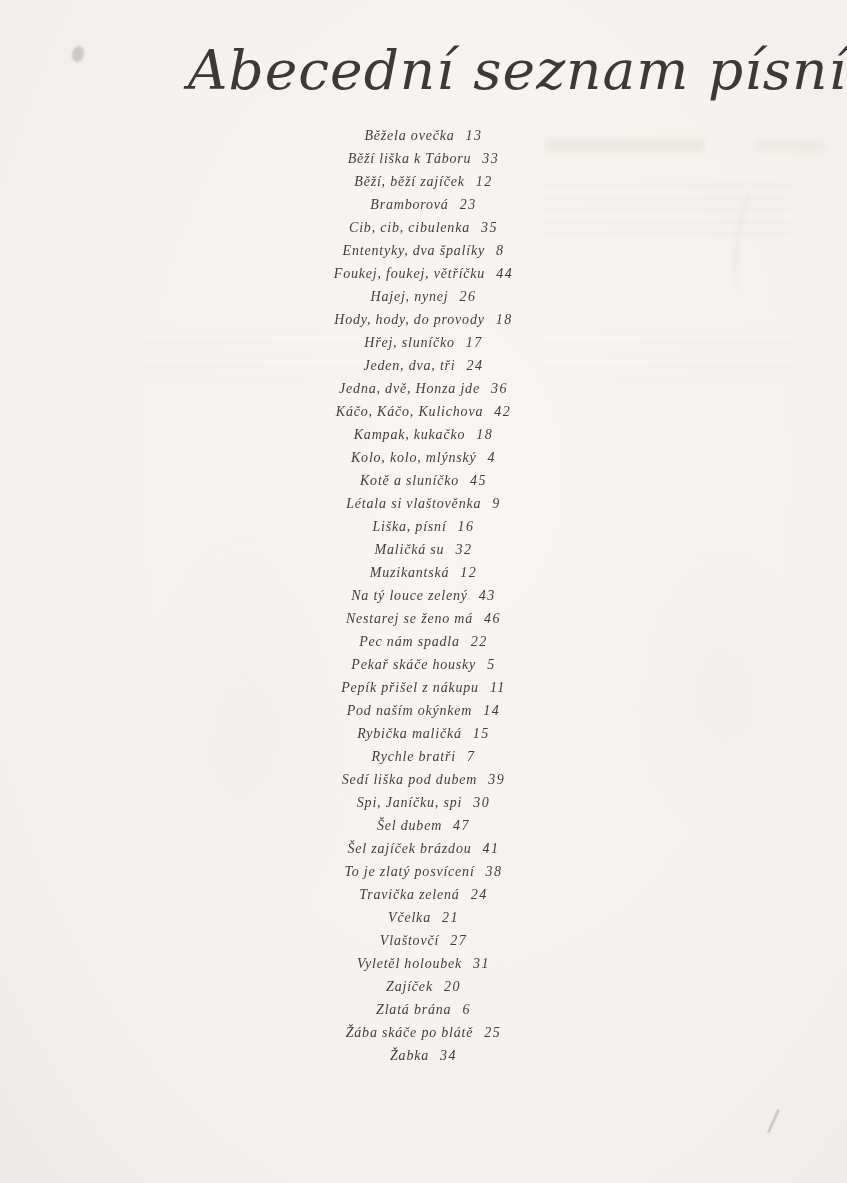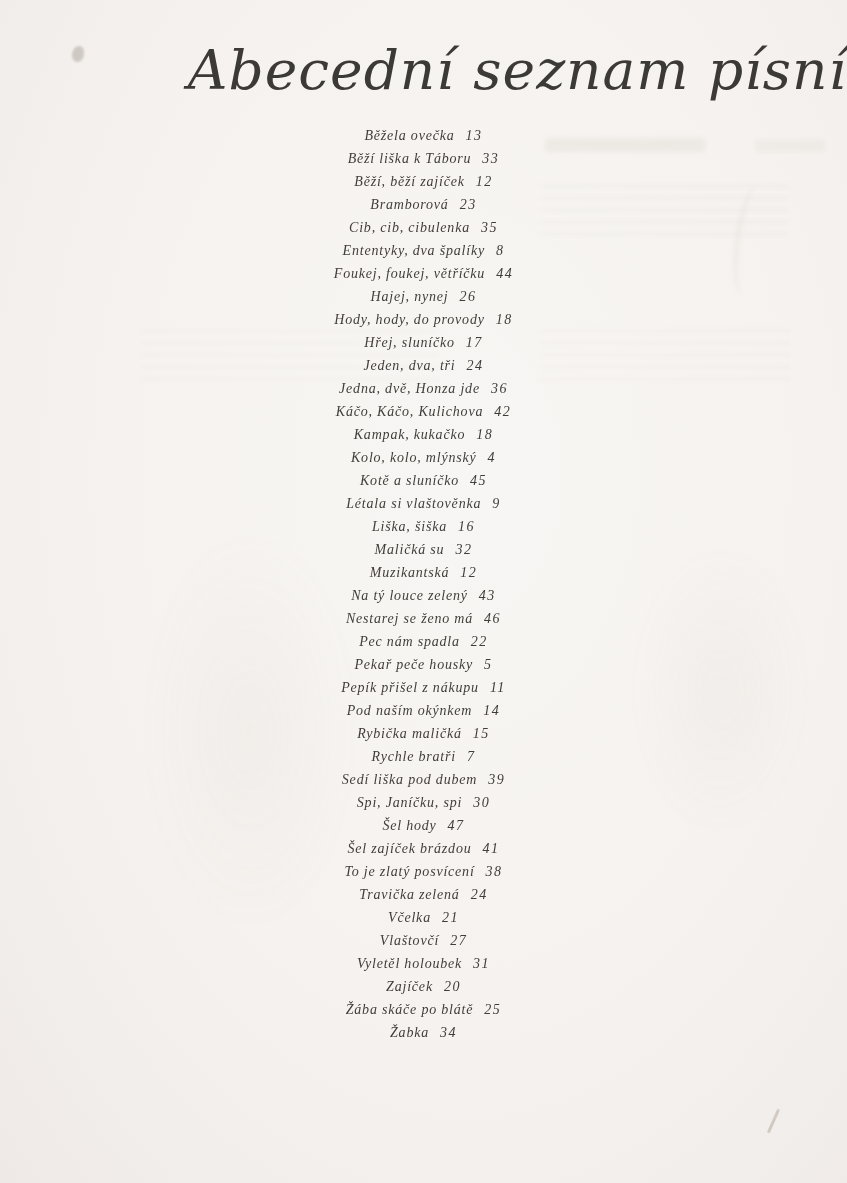--- a/index.html
+++ b/index.html
@@ -144,38 +144,39 @@
       <div class="entry"><span>Hajej, nynej</span><span class="page-num">26</span></div>
       <div class="entry"><span>Hody, hody, do provody</span><span class="page-num">18</span></div>
       <div class="entry"><span>Hřej, sluníčko</span><span class="page-num">17</span></div>
       <div class="entry"><span>Jeden, dva, tři</span><span class="page-num">24</span></div>
       <div class="entry"><span>Jedna, dvě, Honza jde</span><span class="page-num">36</span></div>
       <div class="entry"><span>Káčo, Káčo, Kulichova</span><span class="page-num">42</span></div>
       <div class="entry"><span>Kampak, kukačko</span><span class="page-num">18</span></div>
       <div class="entry"><span>Kolo, kolo, mlýnský</span><span class="page-num">4</span></div>
       <div class="entry"><span>Kotě a sluníčko</span><span class="page-num">45</span></div>
       <div class="entry"><span>Létala si vlaštověnka</span><span class="page-num">9</span></div>
-      <div class="entry"><span>Liška, šiška</span><span class="page-num">16</span></div>
+      <div class="entry"><span>Liška, písní</span><span class="page-num">16</span></div>
       <div class="entry"><span>Maličká su</span><span class="page-num">32</span></div>
       <div class="entry"><span>Muzikantská</span><span class="page-num">12</span></div>
       <div class="entry"><span>Na tý louce zelený</span><span class="page-num">43</span></div>
       <div class="entry"><span>Nestarej se ženo má</span><span class="page-num">46</span></div>
       <div class="entry"><span>Pec nám spadla</span><span class="page-num">22</span></div>
-      <div class="entry"><span>Pekař peče housky</span><span class="page-num">5</span></div>
+      <div class="entry"><span>Pekař skáče housky</span><span class="page-num">5</span></div>
       <div class="entry"><span>Pepík přišel z nákupu</span><span class="page-num">11</span></div>
       <div class="entry"><span>Pod naším okýnkem</span><span class="page-num">14</span></div>
       <div class="entry"><span>Rybička maličká</span><span class="page-num">15</span></div>
       <div class="entry"><span>Rychle bratři</span><span class="page-num">7</span></div>
       <div class="entry"><span>Sedí liška pod dubem</span><span class="page-num">39</span></div>
       <div class="entry"><span>Spi, Janíčku, spi</span><span class="page-num">30</span></div>
-      <div class="entry"><span>Šel hody</span><span class="page-num">47</span></div>
+      <div class="entry"><span>Šel dubem</span><span class="page-num">47</span></div>
       <div class="entry"><span>Šel zajíček brázdou</span><span class="page-num">41</span></div>
       <div class="entry"><span>To je zlatý posvícení</span><span class="page-num">38</span></div>
       <div class="entry"><span>Travička zelená</span><span class="page-num">24</span></div>
       <div class="entry"><span>Včelka</span><span class="page-num">21</span></div>
       <div class="entry"><span>Vlaštovčí</span><span class="page-num">27</span></div>
       <div class="entry"><span>Vyletěl holoubek</span><span class="page-num">31</span></div>
       <div class="entry"><span>Zajíček</span><span class="page-num">20</span></div>
+      <div class="entry"><span>Zlatá brána</span><span class="page-num">6</span></div>
       <div class="entry"><span>Žába skáče po blátě</span><span class="page-num">25</span></div>
       <div class="entry"><span>Žabka</span><span class="page-num">34</span></div>
     </div>
 
 </div>
 
 </body></html>

